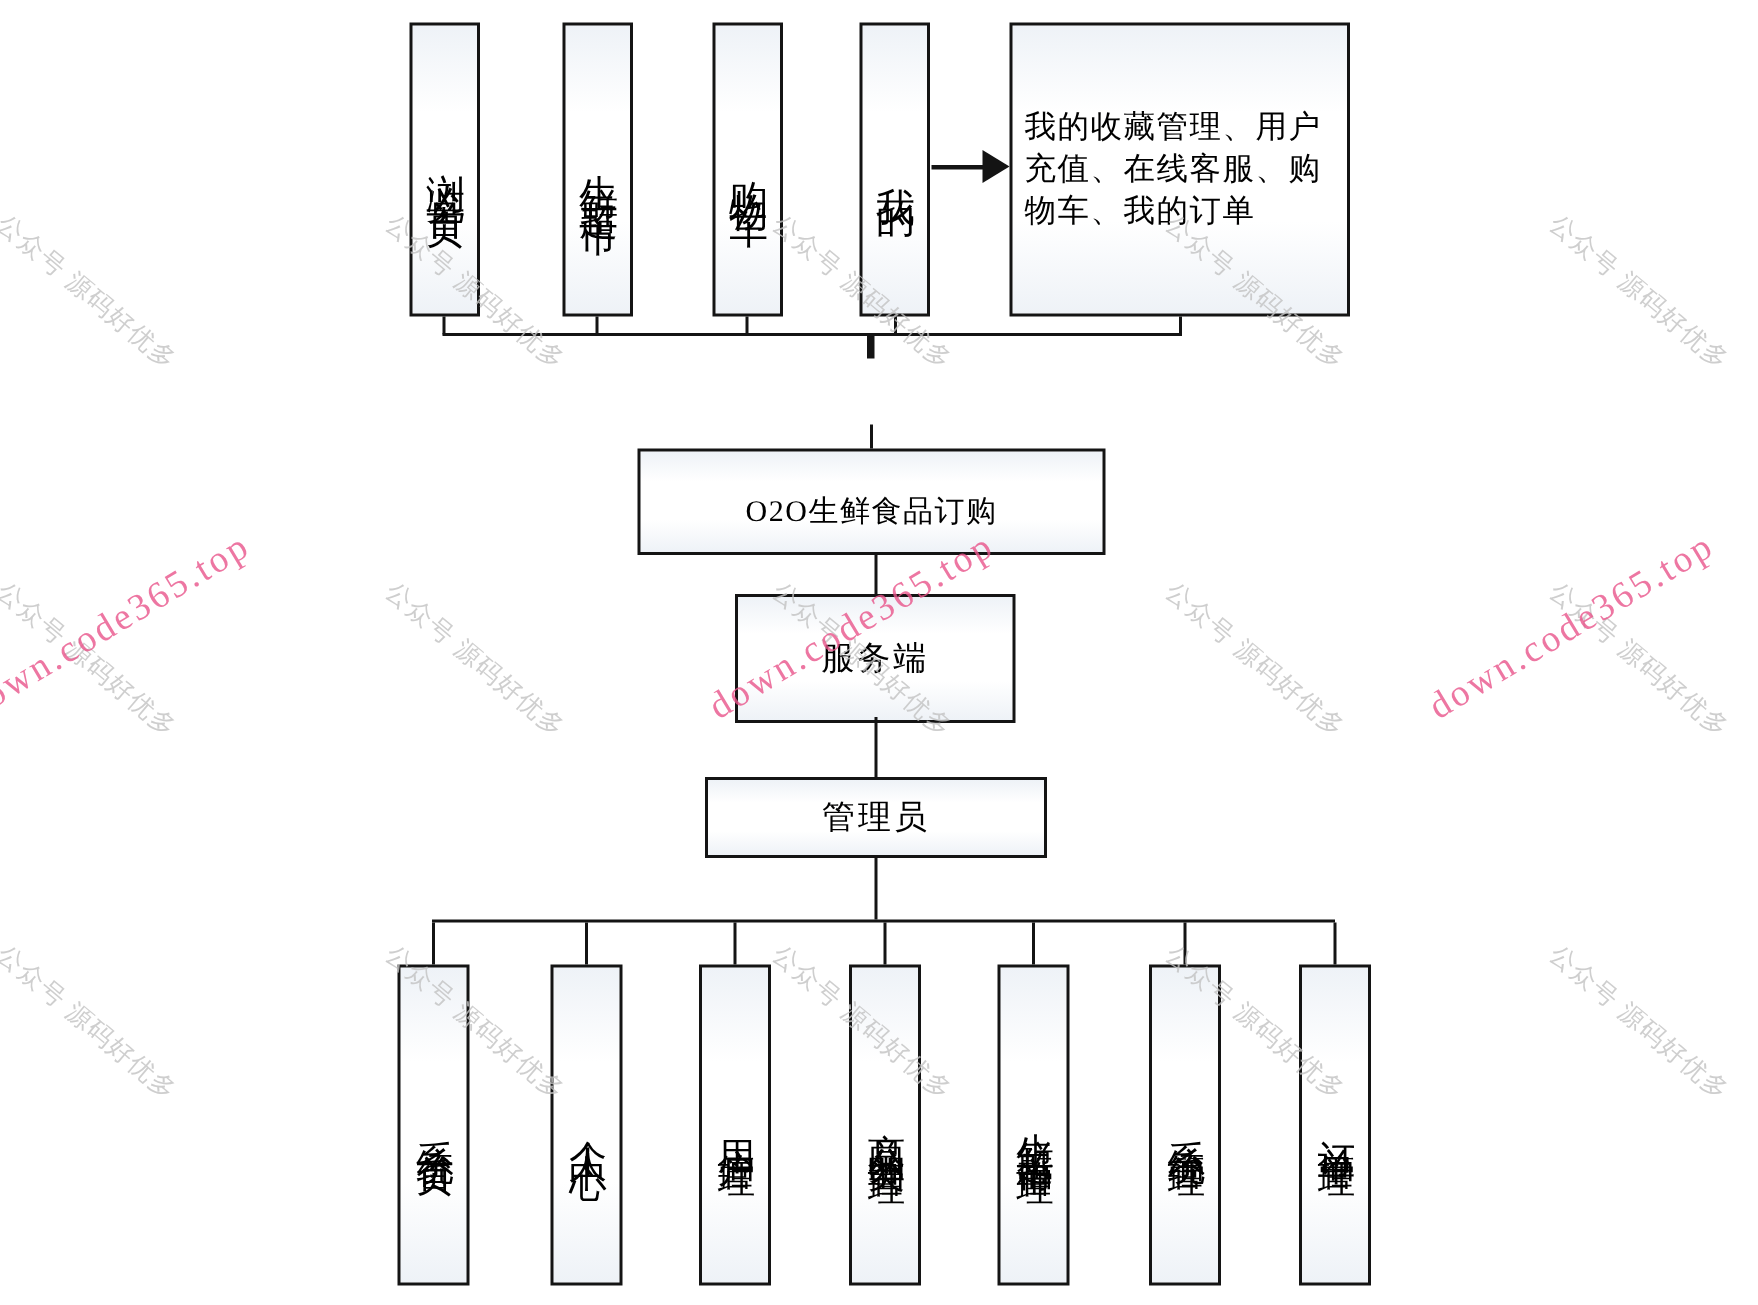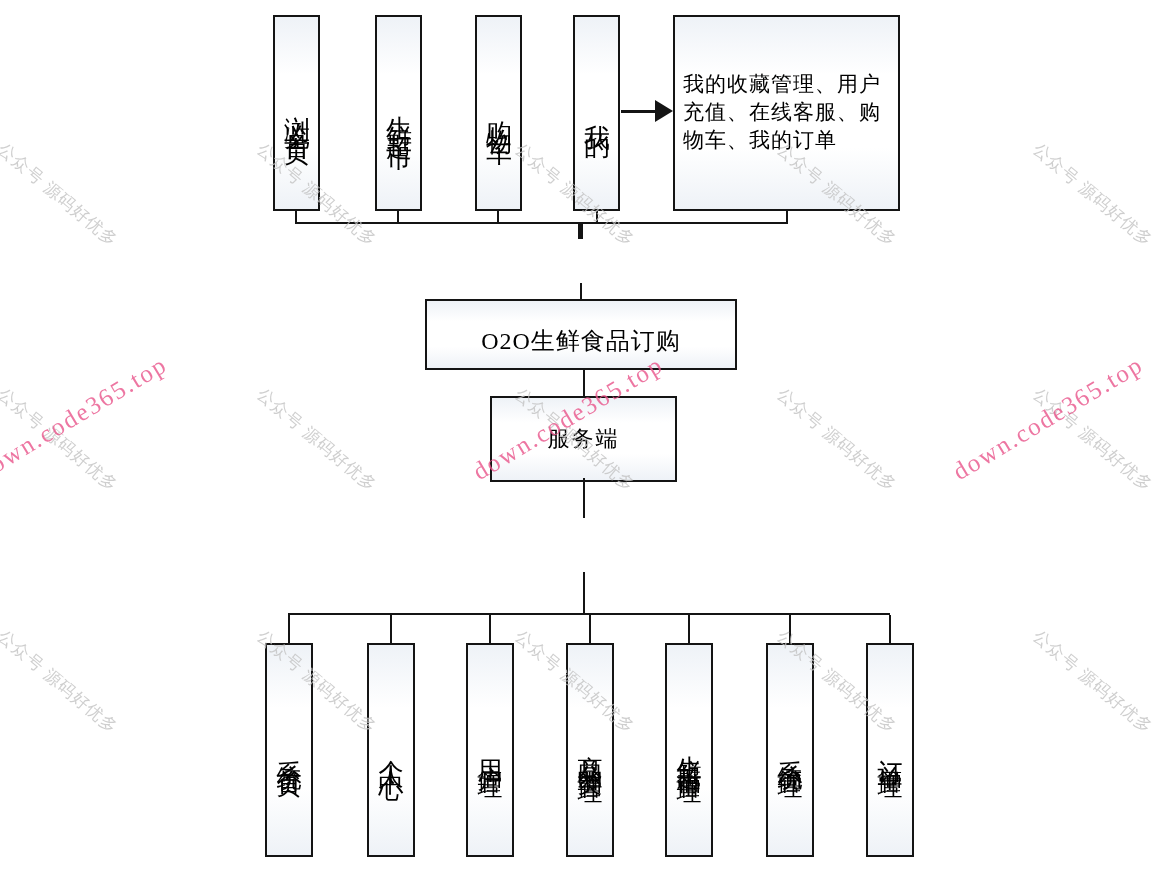--- a/index.html
+++ b/index.html
@@ -12,21 +12,21 @@
     position:absolute;border:2px solid #141414;box-sizing:border-box;
     background:linear-gradient(180deg,#eef2f7 0%,#ffffff 30%,#ffffff 68%,#eef2f7 100%);
     display:flex;align-items:center;justify-content:center;
   }
   .vtext{
     writing-mode:vertical-rl;text-orientation:upright;
     font-size:26px;letter-spacing:9px;line-height:1;white-space:nowrap;
   }
   .vtext.small{font-size:25px;letter-spacing:5px;}
   .htext{font-size:22px;letter-spacing:2px;}
-  .bigtext{font-size:24px;letter-spacing:1px;margin-top:12px;}
+  .bigtext{font-size:20px;letter-spacing:1px;margin-top:12px;}
   .multi{
     font-size:21px;line-height:1.32;text-align:left;padding:6px 8px;letter-spacing:1px;
   }
   
   .line{position:absolute;background:#141414;}
   
   .arrow-head{
     position:absolute;width:0;height:0;
     border-top:11px solid transparent;border-bottom:11px solid transparent;
     border-left:18px solid #141414;
@@ -84,20 +84,23 @@
   </div>
 
   <div class="line" style="left:583px;top:370px;width:2px;height:38px;"></div>
 
   <div class="box" style="left:490px;top:396px;width:187px;height:86px;">
     <span class="htext">服务端</span>
   </div>
 
   <div class="line" style="left:583px;top:478px;width:2px;height:40px;"></div>
 
+  <div class="box" style="left:470px;top:518px;width:228px;height:54px;">
+    <span class="htext">管理员</span>
+  </div>
 
   <div class="line" style="left:583px;top:572px;width:2px;height:41px;"></div>
   <div class="line" style="left:288px;top:613px;width:602px;height:2px;"></div>
 
   <div class="line" style="left:288px;top:615px;width:2px;height:28px;"></div>
   <div class="line" style="left:390px;top:615px;width:2px;height:28px;"></div>
   <div class="line" style="left:489px;top:615px;width:2px;height:28px;"></div>
   <div class="line" style="left:589px;top:615px;width:2px;height:28px;"></div>
   <div class="line" style="left:688px;top:615px;width:2px;height:28px;"></div>
   <div class="line" style="left:789px;top:615px;width:2px;height:28px;"></div>

